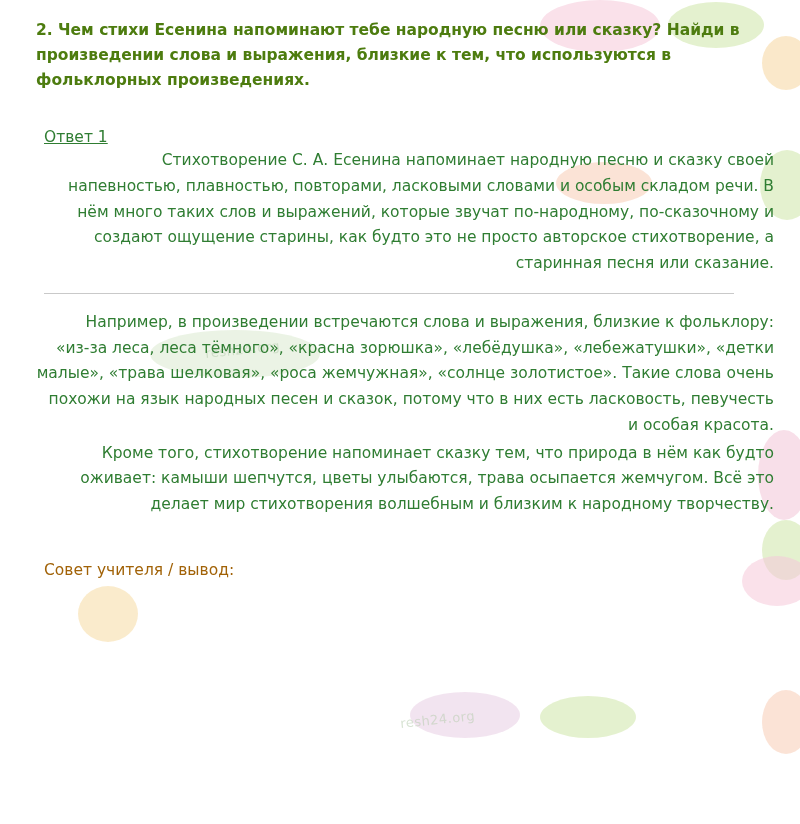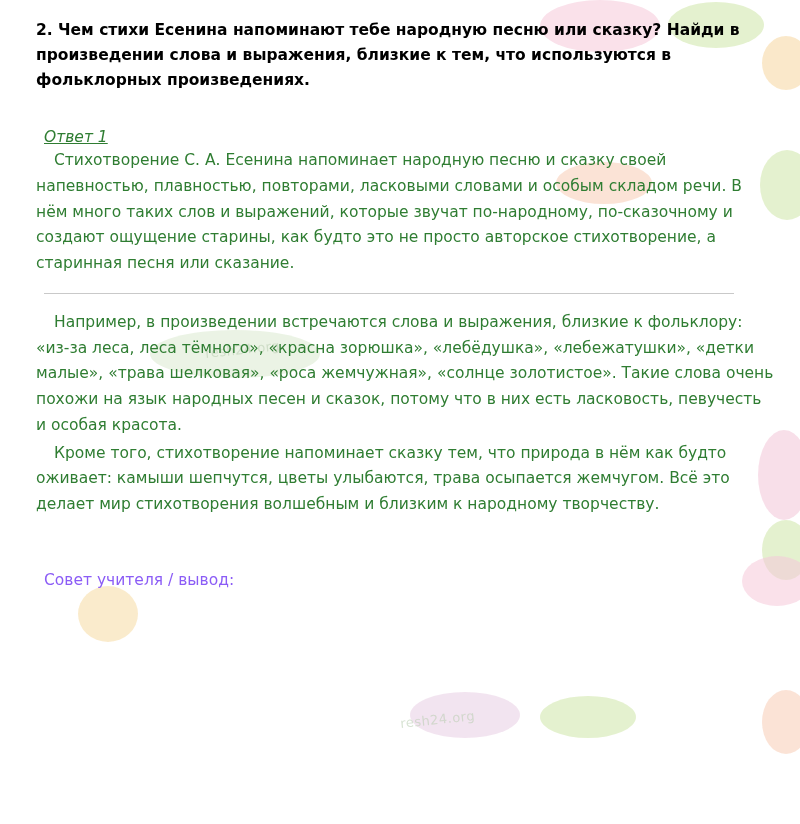--- a/index.html
+++ b/index.html
@@ -32,56 +32,56 @@
     z-index: 0;
     pointer-events: none;
   }
 
   .content {
     position: relative;
     z-index: 2;
   }
 
   .question {
-    color: #000000;
+    color: #4d7c0f;
     font-weight: bold;
     font-size: 15.5px;
     line-height: 1.62;
     margin: 0 0 34px 0;
   }
 
   .answer-title {
     color: #2f7d32;
     font-size: 15.5px;
     text-decoration: underline;
     margin: 0 0 2px 8px;
     display: inline-block;
-    font-style: italic;
   }
 
   p.body {
     color: #2f7d32;
     font-size: 15.5px;
     line-height: 1.66;
     margin: 0 0 2px 0;
     text-indent: 18px;
+    text-align: right;
   }
   .gap-lg { height: 34px; }
 
   .divider {
     border: none;
     border-top: 1px solid #c9c9c9;
     margin: 16px 40px 16px 8px;
   }
 
   .teacher-note {
-    color: #8b5cf6;
+    color: #a16207;
     font-size: 15.5px;
     line-height: 1.66;
-    margin: 14px 0 4px 8px;
+    margin: 4px 0 4px 8px;
   }
 
   .watermark {
     position: absolute;
     z-index: 1;
     color: #b9cdb1;
     opacity: 0.55;
     font-size: 13px;
     font-family: "DejaVu Sans", sans-serif;
     letter-spacing: 0.5px;

